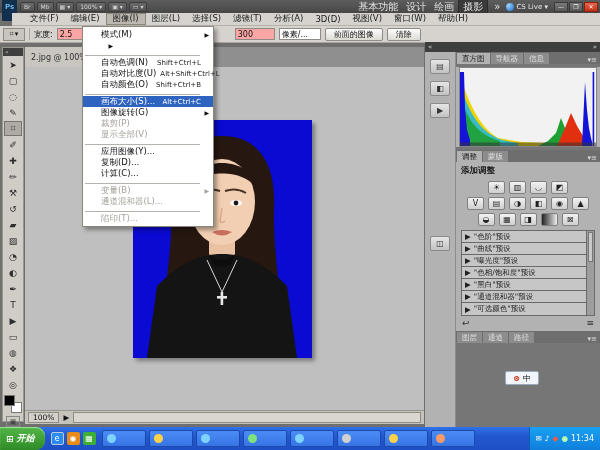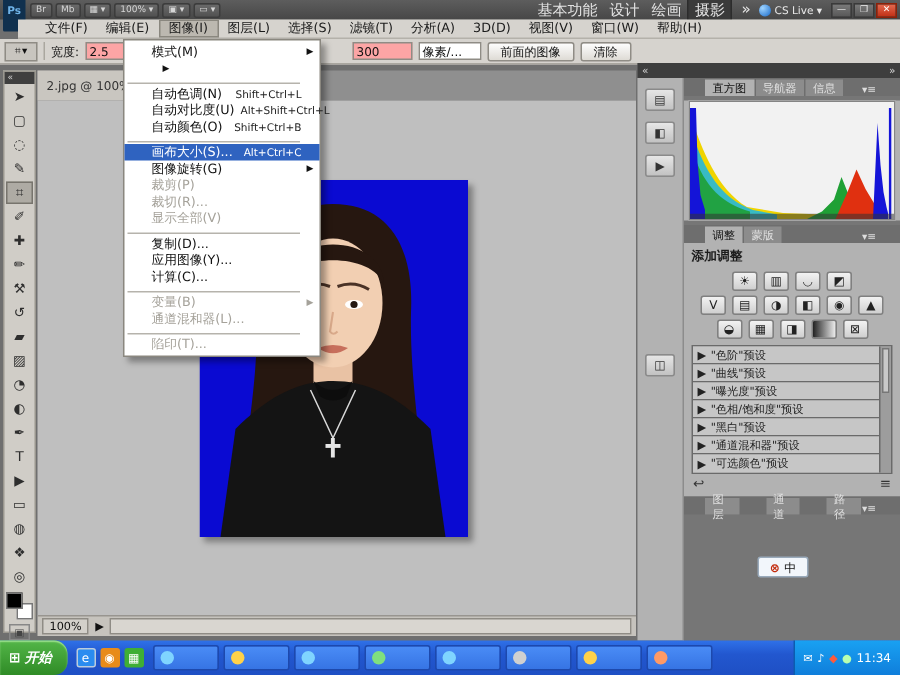--- a/index.html
+++ b/index.html
@@ -54,21 +54,21 @@
 .mi-dis .ms{color:#a5a29a}
 .mi.sep{height:4px;padding:0;margin:1px 2px}
 .mi.sep::before{content:"";display:block;width:100%;border-top:1px solid #b6b3ac;margin-top:2px}
 
 .dock{position:absolute;left:425px;top:42px;width:175px;height:385px;background:#767676}
 .dock-head{height:10px;background:#3e3e3e;color:#cfcfcf;font-size:7px;display:flex;justify-content:space-between;align-items:center;padding:0 3px}
 .strip{position:absolute;left:0;top:10px;width:31px;bottom:0;background:#b2b2b2;border-right:1px solid #8c8c8c}
 .strip-ico{width:20px;height:15px;margin:7px auto 0;background:linear-gradient(#e6e6e6,#c2c2c2);border:1px solid #8a8a8a;border-radius:2px;display:flex;align-items:center;justify-content:center;font-size:8px;color:#333}
 .strip-gap{margin-top:118px}
 .dmain{position:absolute;left:31px;top:10px;right:0}
-.tabbar{height:12px;background:#6e6e6e;display:flex;align-items:flex-end;gap:1px;padding:1px 14px 0}
+.tabbar{height:12px;background:#6e6e6e;display:flex;align-items:flex-end;gap:1px;padding:1px 1px 0}
 .tab{height:11px;padding:0 5px;background:#8c8c8c;color:#e0e0e0;font-size:7.5px;display:flex;align-items:center}
 .tab-on{background:#b2b2b2;color:#111}
 .tab-menu{margin-left:auto;color:#ddd;font-size:7px;padding-right:2px}
 .panelbody{background:#b2b2b2}
 .histo-plot{margin:3px;height:80px;background:#f2f2f2;border:1px solid #858585}
 .adj-title{font-weight:bold;font-size:8.5px;padding:3px 5px 1px;color:#1c1c1c}
 .adj-row{display:flex;justify-content:center;gap:4px;margin:3px 0}
 .adj-ico{width:17px;height:13px;background:linear-gradient(#f2f2f2,#cfcfcf);border:1px solid #808080;border-radius:2px;display:flex;align-items:center;justify-content:center;font-size:8px;color:#222}
 .adj-ico.grad{background:linear-gradient(90deg,#222,#eee)}
 .presets{margin:4px 5px 0;border:1px solid #6a6a6a;background:#bcbcbc;position:relative;padding-right:8px}
@@ -284,41 +284,36 @@
         <span class="ml">图像旋转(G)</span>
         <span class="ms"></span>
         <span class="ma">▶</span>
       </div>
       <div class="mi mi-dis">
         <span class="ml">裁剪(P)</span>
         <span class="ms"></span>
         <span class="ma"></span>
       </div>
       <div class="mi mi-dis">
-        <span class="ml">裁切(R)...</span>
-        <span class="ms"></span>
-        <span class="ma"></span>
-      </div>
-      <div class="mi mi-dis">
         <span class="ml">显示全部(V)</span>
         <span class="ms"></span>
         <span class="ma"></span>
       </div>
       <div class="mi sep">
         <span class="ml"></span>
         <span class="ms"></span>
         <span class="ma"></span>
       </div>
       <div class="mi">
+        <span class="ml">应用图像(Y)...</span>
+        <span class="ms"></span>
+        <span class="ma"></span>
+      </div>
+      <div class="mi">
         <span class="ml">复制(D)...</span>
-        <span class="ms"></span>
-        <span class="ma"></span>
-      </div>
-      <div class="mi">
-        <span class="ml">应用图像(Y)...</span>
         <span class="ms"></span>
         <span class="ma"></span>
       </div>
       <div class="mi">
         <span class="ml">计算(C)...</span>
         <span class="ms"></span>
         <span class="ma"></span>
       </div>
       <div class="mi sep">
         <span class="ml"></span>
@@ -457,21 +452,21 @@
               <div class="thumb"></div>
             </div>
         </div>
         <div class="adj-foot">
           <span>↩</span>
           <span>≡</span>
         </div>
       </div>
 
       <div class="tabbar">
-        <div style="display:flex;gap:18px">
+        <div style="display:flex;gap:1px">
 
         <div class="tab">图层</div>
             <div class="tab">通道</div>
             <div class="tab">路径</div>
           </div>
         <span class="tab-menu">▾≡</span>
       </div>
 
     </div>
   </div>

